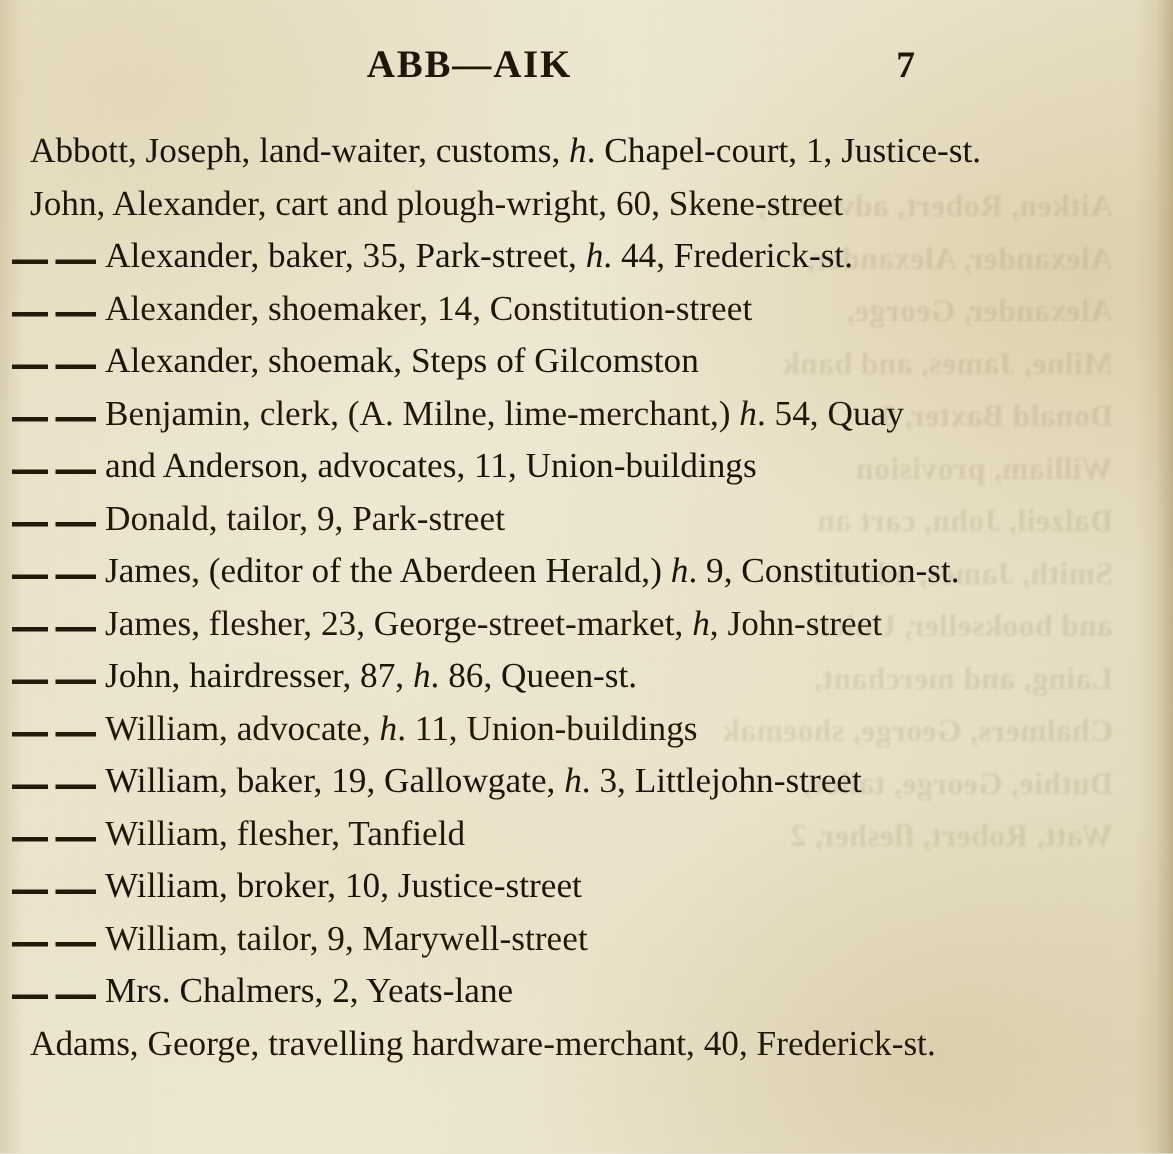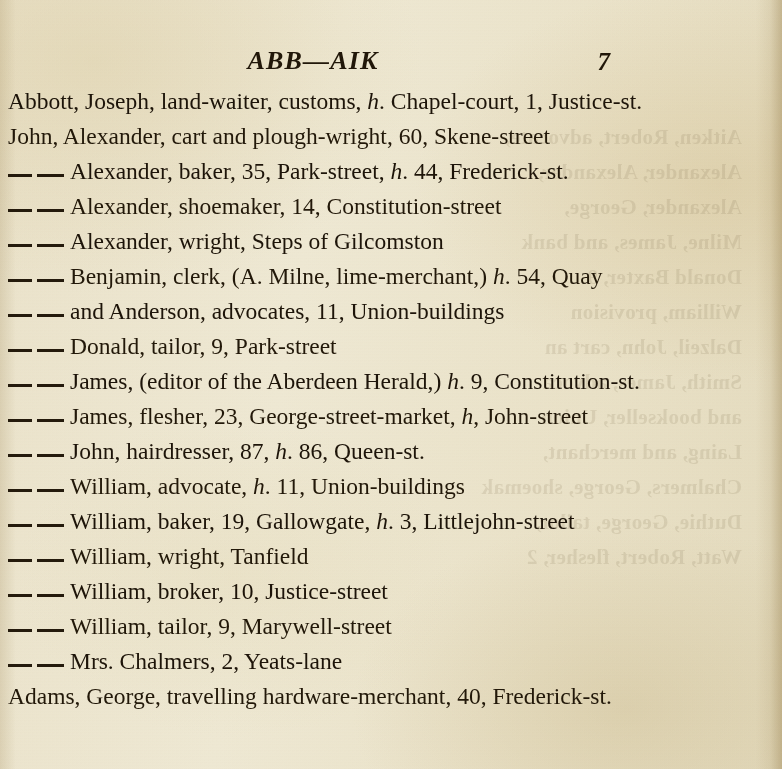--- a/index.html
+++ b/index.html
@@ -70,25 +70,24 @@
     padding-left: 40px;
     padding-top: 120px;
     box-sizing: border-box;
     letter-spacing: 0.3px;
   }
   #bleed div { white-space: nowrap; }
 
   
   .page-header {
     position: absolute;
-    top: 46px;
+    top: 28px;
     left: 0;
     width: 626px;
     height: 34px;
-    font-style: italic;
   }
   .header-title {
     position: absolute;
     left: 0; right: 0;
     text-align: center;
     font-size: 26px;
     font-weight: 700;
     letter-spacing: 1.2px;
     color: #211709;
     font-family: "Liberation Serif", "DejaVu Serif", serif;
@@ -114,21 +113,21 @@
     line-height: 35px;
     white-space: nowrap;
     font-size: 23.5px;
     color: #1d1409;
     overflow: hidden;
   }
   .entry .txt {
     font-family: "Liberation Serif", "DejaVu Serif", serif;
   }
   
-  .entry.head .txt { margin-left: 0; }
+  .entry.head .txt { margin-left: 12px; }
   
   .ditto {
     display: inline-block;
     width: 56px;
     position: relative;
     vertical-align: middle;
     margin-right: 6px;
   }
   .ditto::before,
   .ditto::after {
@@ -176,29 +175,29 @@
   <div class="page-header">
     <div class="header-title">ABB—AIK</div>
     <div class="header-pageno">7</div>
   </div>
 
   <div class="entries" id="entries">
       <div class="entry head"><span class="txt">Abbott, Joseph, land-waiter, customs, <span class="it">h</span>. Chapel-court, 1, Justice-st.</span></div>
       <div class="entry head"><span class="txt">John, Alexander, cart and plough-wright, 60, Skene-street</span></div>
       <div class="entry cont"><span class="ditto"></span><span class="txt">Alexander, baker, 35, Park-street, <span class="it">h</span>. 44, Frederick-st.</span></div>
       <div class="entry cont"><span class="ditto"></span><span class="txt">Alexander, shoemaker, 14, Constitution-street</span></div>
-      <div class="entry cont"><span class="ditto"></span><span class="txt">Alexander, wright, Steps of Gilcomston</span></div>
+      <div class="entry cont"><span class="ditto"></span><span class="txt">Alexander, shoemak, Steps of Gilcomston</span></div>
       <div class="entry cont"><span class="ditto"></span><span class="txt">Benjamin, clerk, (A. Milne, lime-merchant,) <span class="it">h</span>. 54, Quay</span></div>
       <div class="entry cont"><span class="ditto"></span><span class="txt">and Anderson, advocates, 11, Union-buildings</span></div>
       <div class="entry cont"><span class="ditto"></span><span class="txt">Donald, tailor, 9, Park-street</span></div>
       <div class="entry cont"><span class="ditto"></span><span class="txt">James, (editor of the Aberdeen Herald,) <span class="it">h</span>. 9, Constitution-st.</span></div>
       <div class="entry cont"><span class="ditto"></span><span class="txt">James, flesher, 23, George-street-market, <span class="it">h</span>, John-street</span></div>
       <div class="entry cont"><span class="ditto"></span><span class="txt">John, hairdresser, 87, <span class="it">h</span>. 86, Queen-st.</span></div>
       <div class="entry cont"><span class="ditto"></span><span class="txt">William, advocate, <span class="it">h</span>. 11, Union-buildings</span></div>
       <div class="entry cont"><span class="ditto"></span><span class="txt">William, baker, 19, Gallowgate, <span class="it">h</span>. 3, Littlejohn-street</span></div>
-      <div class="entry cont"><span class="ditto"></span><span class="txt">William, wright, Tanfield</span></div>
+      <div class="entry cont"><span class="ditto"></span><span class="txt">William, flesher, Tanfield</span></div>
       <div class="entry cont"><span class="ditto"></span><span class="txt">William, broker, 10, Justice-street</span></div>
       <div class="entry cont"><span class="ditto"></span><span class="txt">William, tailor, 9, Marywell-street</span></div>
       <div class="entry cont"><span class="ditto"></span><span class="txt">Mrs. Chalmers, 2, Yeats-lane</span></div>
       <div class="entry head"><span class="txt">Adams, George, travelling hardware-merchant, 40, Frederick-st.</span></div>
     </div>
 
 </div>
 
 </body></html>

